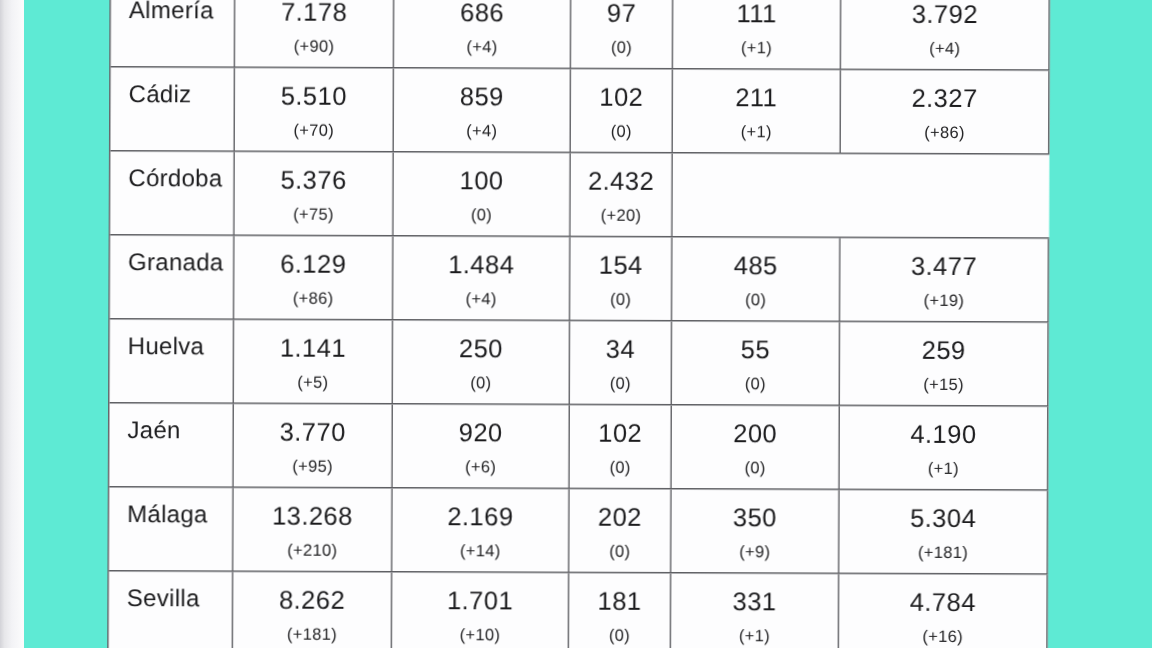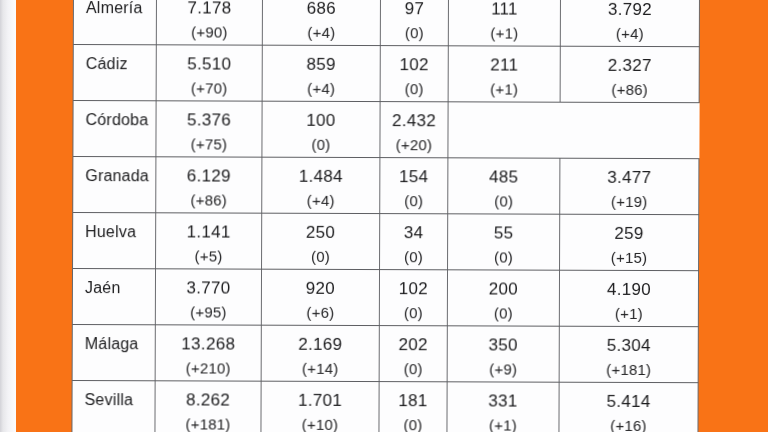--- a/index.html
+++ b/index.html
@@ -8,21 +8,21 @@
     width: 768px;
     height: 432px;
     overflow: hidden;
     font-family: "Liberation Sans", "DejaVu Sans", sans-serif;
   }
 
   .screen {
     position: relative;
     width: 768px;
     height: 432px;
-    background: #f97316;
+    background: #5eead4;
     overflow: hidden;
   }
 
   
   .edge-strip {
     position: absolute;
     left: 0; top: 0; bottom: 0;
     width: 16px;
     background: linear-gradient(90deg,
       #d3d3d8 0px, #e7e7ea 3px, #f3f3f6 8px, #fbfbfc 15px);
@@ -70,21 +70,21 @@
     color: #1c1c1e;
   }
 
   .cell .v {
     font-size: 17px;
     line-height: 24px;
     letter-spacing: 0.3px;
   }
 
   .cell .d {
-    font-size: 15px;
+    font-size: 11px;
     line-height: 21px;
     margin-top: 1px;
     letter-spacing: 0.2px;
     color: #232325;
   }
 </style>
 </head>
 <body>
 
 <div class="screen">
@@ -271,18 +271,18 @@
         </div>
         <div class="cell num">
           <span class="v">181</span>
           <span class="d">(0)</span>
         </div>
         <div class="cell num">
           <span class="v">331</span>
           <span class="d">(+1)</span>
         </div>
         <div class="cell num">
-          <span class="v">5.414</span>
+          <span class="v">4.784</span>
           <span class="d">(+16)</span>
         </div>
       </div>
     </div>
 </div>
 
 </body></html>

